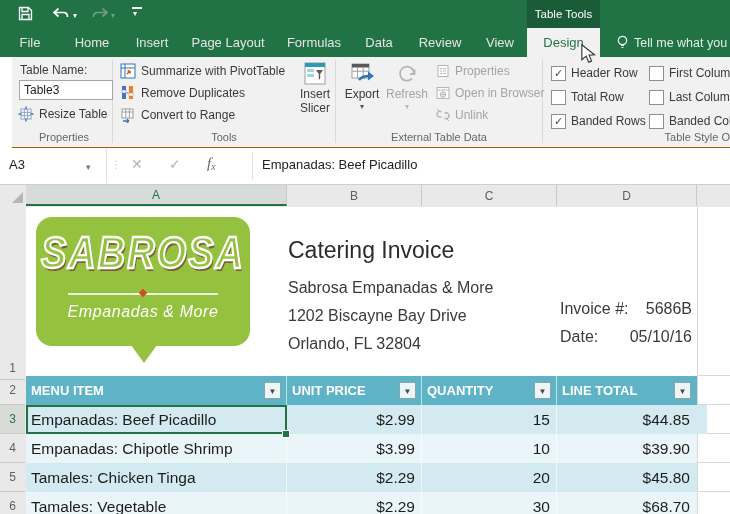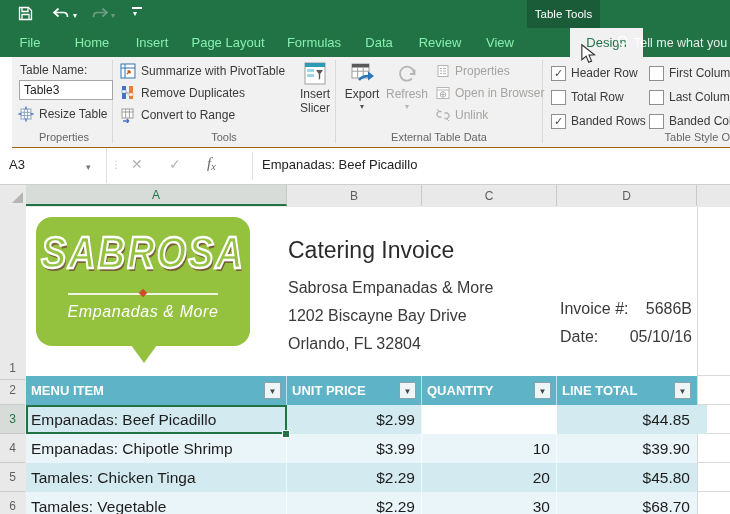--- a/index.html
+++ b/index.html
@@ -3,22 +3,22 @@
 <meta charset="utf-8">
 <style>
   html,body{margin:0;padding:0;}
   #app{position:relative;width:730px;height:514px;overflow:hidden;font-family:"Liberation Sans",sans-serif;background:#fff;}
   .abs{position:absolute;}
   
   .titlebar{left:0;top:0;width:730px;height:28px;background:#217346;}
   .ctx-block{left:527px;top:0;width:73px;height:28px;background:#1a5b38;color:#fff;font-size:11.5px;display:flex;align-items:center;justify-content:center;}
   
   .tabrow{left:0;top:28px;width:730px;height:29px;background:#217346;}
-  .tab{position:absolute;top:0;height:29px;display:flex;align-items:center;color:#86efac;font-size:13px;transform:translateX(-50%);}
-  .tab.design{transform:none;background:#f1f1f1;color:#217346;justify-content:center;margin-left:43px;}
+  .tab{position:absolute;top:0;height:29px;display:flex;align-items:center;color:#e5e5e5;font-size:13px;transform:translateX(-50%);}
+  .tab.design{transform:none;background:#f1f1f1;color:#217346;justify-content:center;}
   .tellme{position:absolute;top:0;height:29px;display:flex;align-items:center;color:rgba(255,255,255,.87);font-size:12.5px;white-space:nowrap;}
   
   .ribbon{left:12px;top:57px;width:730px;height:90px;background:#f1f1f1;border-bottom:5px solid #a16207;}
   .gsep{position:absolute;top:3px;width:1px;height:83px;background:#dadada;}
   .glabel{position:absolute;top:74px;font-size:11px;color:#666;transform:translateX(-50%);white-space:nowrap;}
   .rlabel{font-size:12px;color:#3b3a39;white-space:nowrap;}
   .rrow{position:absolute;display:flex;align-items:center;gap:5px;height:18px;}
   .dis{color:#a6a4a2;}
   .bigbtn{position:absolute;display:flex;flex-direction:column;align-items:center;font-size:12px;color:#3b3a39;}
   .cbx{position:absolute;width:13px;height:13px;background:#fff;border:1px solid #8f8f8f;font-size:11px;line-height:12px;text-align:center;color:#444;}
@@ -309,20 +309,21 @@
       </div>
     <div class="filterbtn" style="left:508px">
         <span>▼</span>
       </div>
     <div class="filterbtn" style="left:648px">
         <span>▼</span>
       </div>
 
     <div class="t-cell" style="left: 0px; top: 198px; width: 256px; padding-left: 5px; background-color: rgb(211, 234, 240);">Empanadas: Beef Picadillo</div>
     <div class="t-cell num" style="left: 261px; top: 198px; width: 128px; padding-right: 7px; background-color: rgb(211, 234, 240);">$2.99</div>
+    <div class="t-cell num" style="left: 396px; top: 198px; width: 128px; padding-right: 7px; background-color: rgb(211, 234, 240);">15</div>
     <div class="t-cell num" style="left: 531px; top: 198px; width: 133px; padding-right: 17px; background-color: rgb(211, 234, 240);">$44.85</div>
     <div class="t-cell" style="left: 0px; top: 227px; width: 256px; padding-left: 5px; background-color: rgb(234, 245, 249);">Empanadas: Chipotle Shrimp</div>
     <div class="t-cell num" style="left: 261px; top: 227px; width: 128px; padding-right: 7px; background-color: rgb(234, 245, 249);">$3.99</div>
     <div class="t-cell num" style="left: 396px; top: 227px; width: 128px; padding-right: 7px; background-color: rgb(234, 245, 249);">10</div>
     <div class="t-cell num" style="left: 531px; top: 227px; width: 133px; padding-right: 7px; background-color: rgb(234, 245, 249);">$39.90</div>
     <div class="t-cell" style="left: 0px; top: 256px; width: 256px; padding-left: 5px; background-color: rgb(211, 234, 240);">Tamales: Chicken Tinga</div>
     <div class="t-cell num" style="left: 261px; top: 256px; width: 128px; padding-right: 7px; background-color: rgb(211, 234, 240);">$2.29</div>
     <div class="t-cell num" style="left: 396px; top: 256px; width: 128px; padding-right: 7px; background-color: rgb(211, 234, 240);">20</div>
     <div class="t-cell num" style="left: 531px; top: 256px; width: 133px; padding-right: 7px; background-color: rgb(211, 234, 240);">$45.80</div>
     <div class="t-cell" style="left: 0px; top: 285px; width: 256px; padding-left: 5px; background-color: rgb(234, 245, 249);">Tamales: Vegetable</div>

